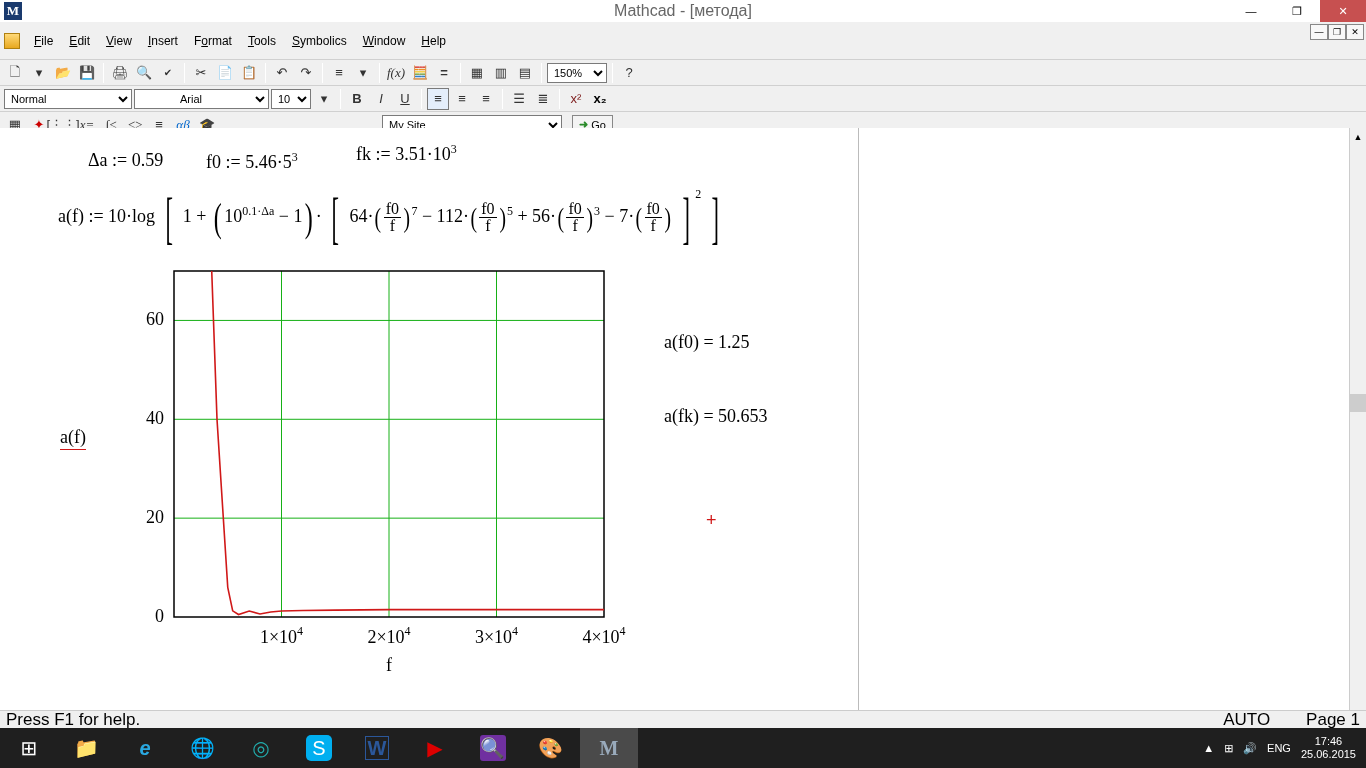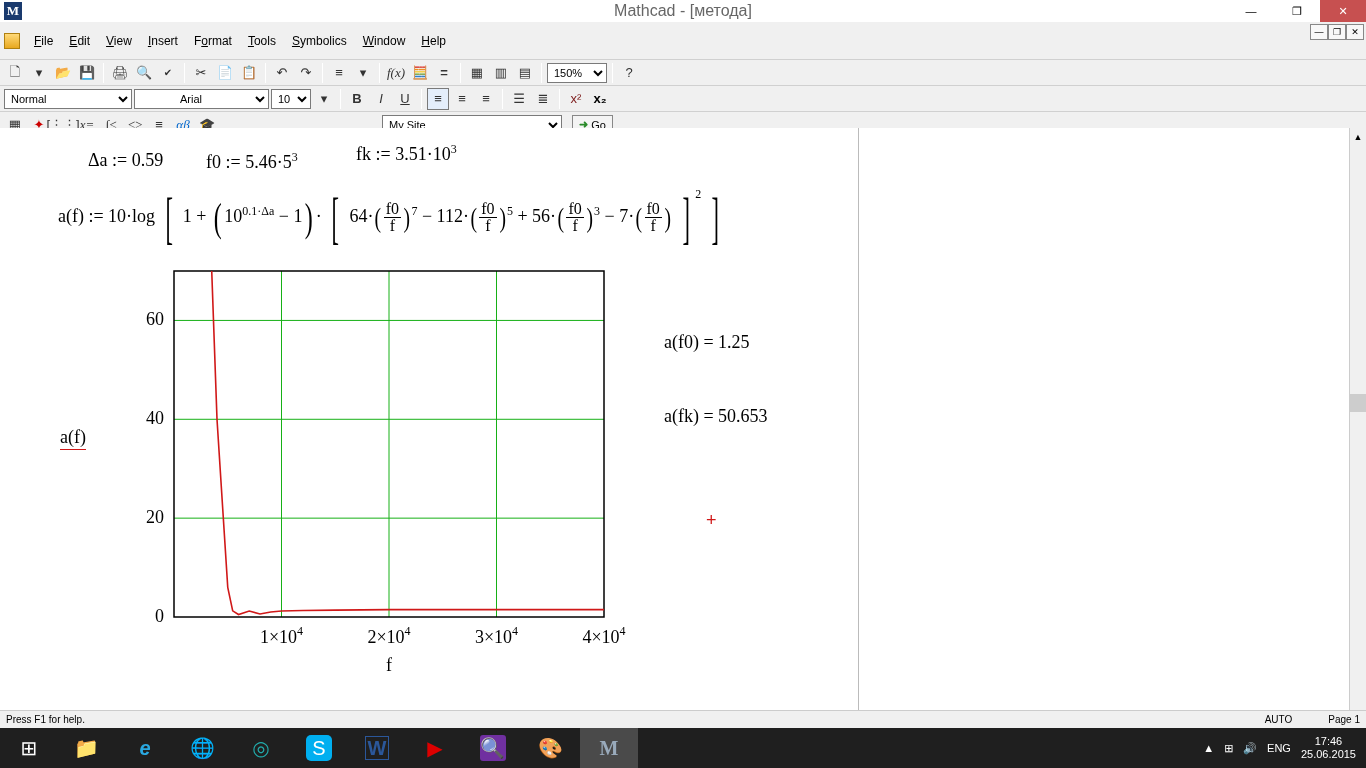--- a/index.html
+++ b/index.html
@@ -245,21 +245,21 @@
   background: #cdcdcd;
 }
 .statusbar {
   position: absolute;
   left: 0; right: 0; bottom: 40px;
   height: 18px;
   background: #f0f0f0;
   border-top: 1px solid #ccc;
   display: flex;
   align-items: center;
-  font-size: 10px;
+  font-size: 17px;
   padding: 0 6px;
 }
 .statusbar .right { margin-left: auto; display: flex; gap: 36px; }
 .taskbar {
   position: absolute;
   left: 0; right: 0; bottom: 0;
   height: 40px;
   background: #1f1f1f;
   display: flex;
   align-items: stretch;

